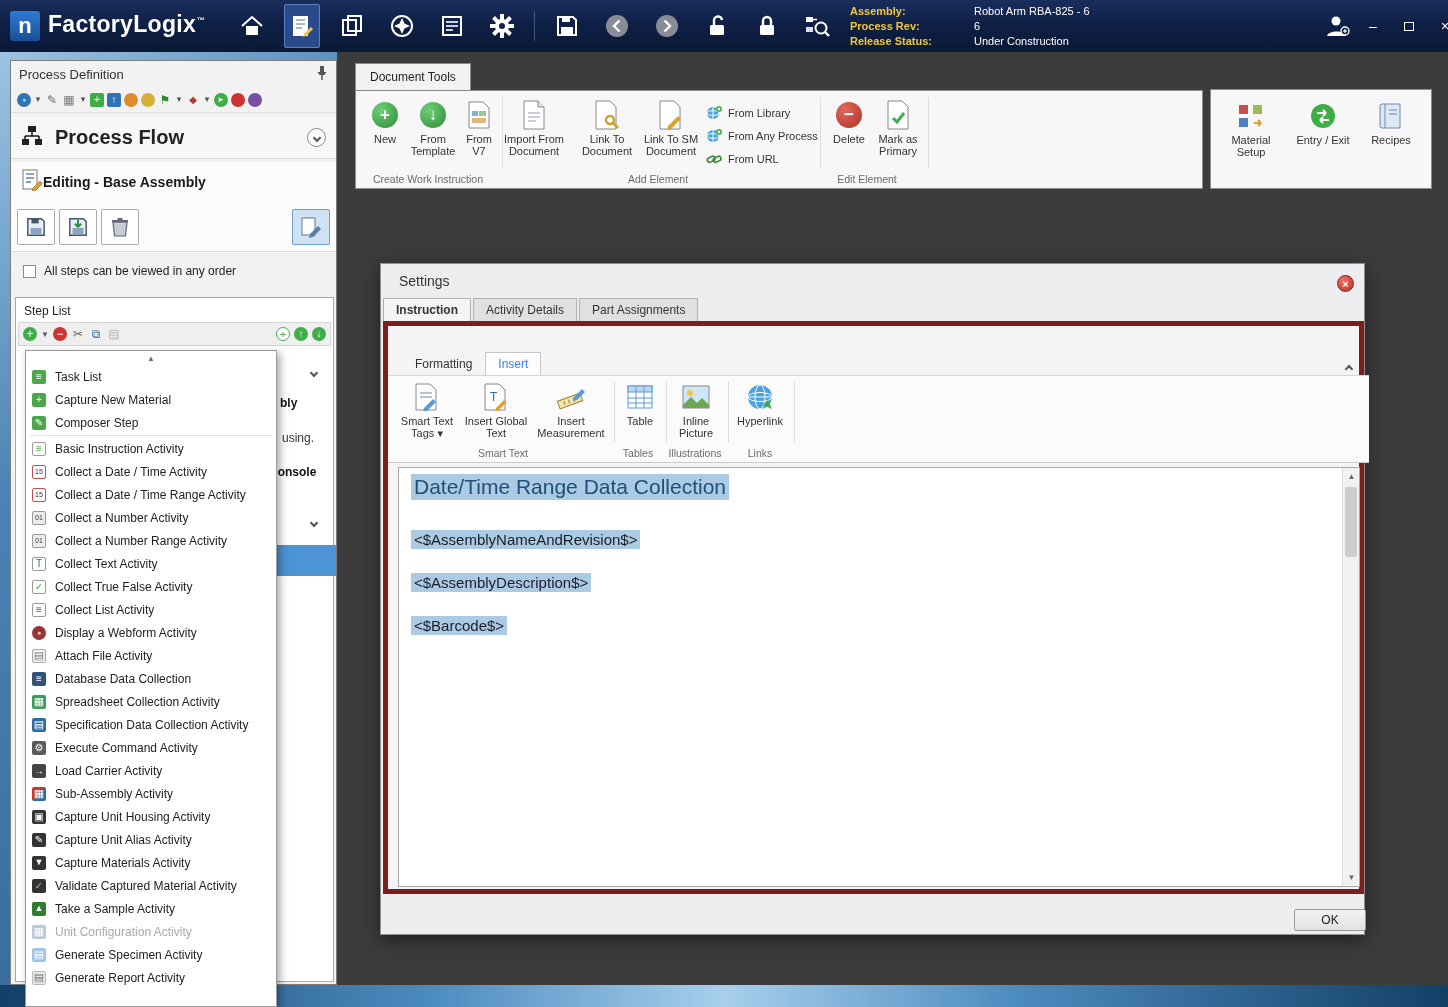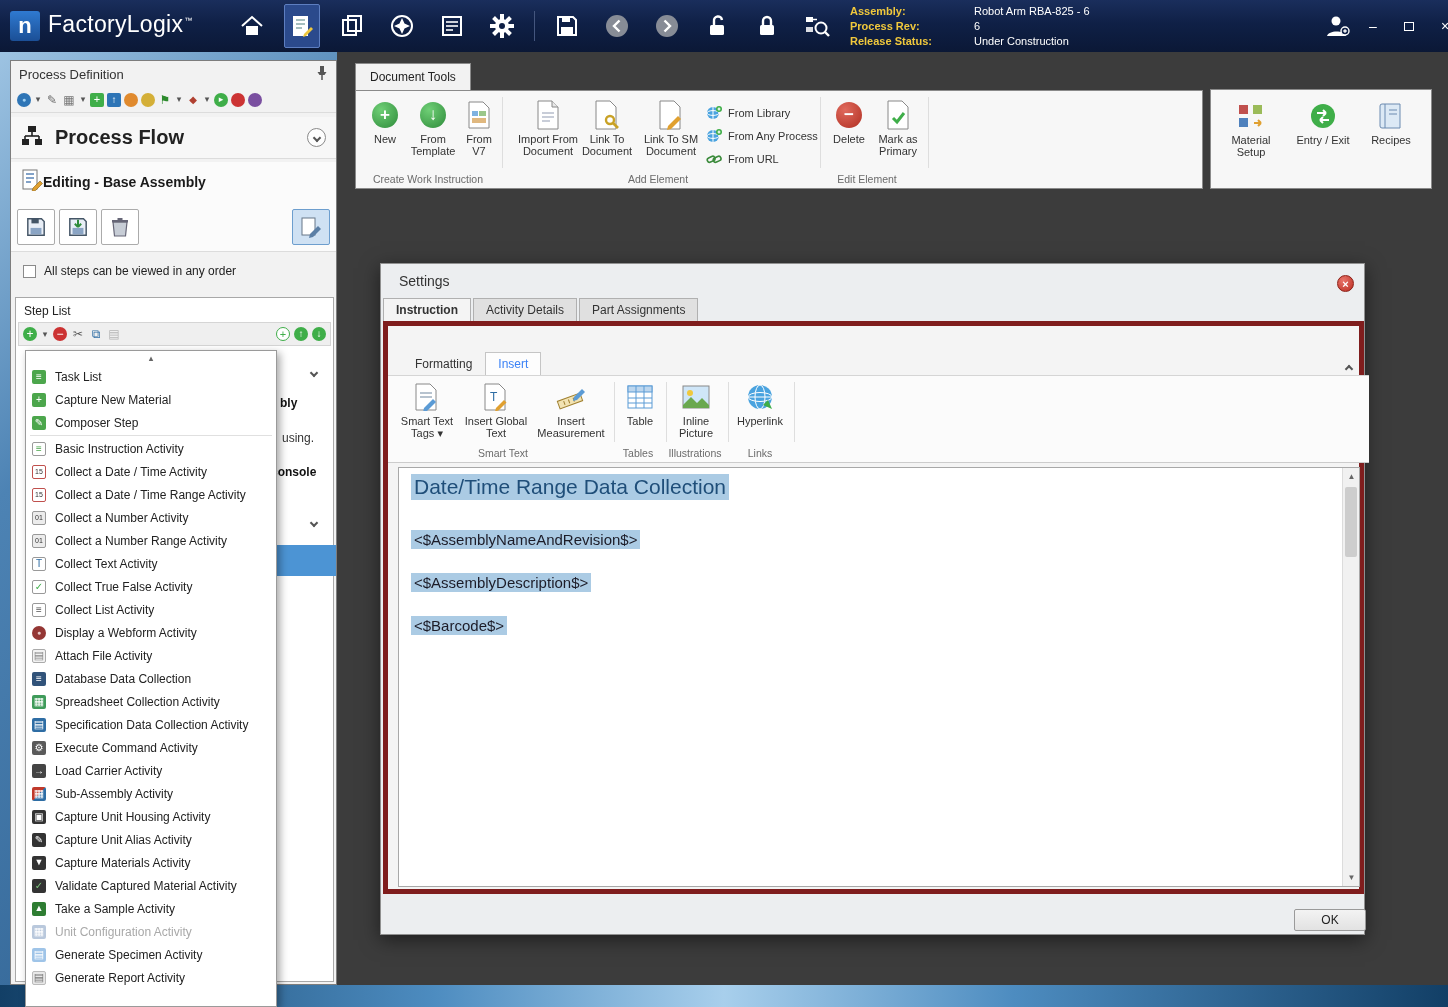--- a/index.html
+++ b/index.html
@@ -6,21 +6,21 @@
   html,body { background:#2a2a2a; }
   body { font-family:"Liberation Sans", sans-serif; }
   .app { position:relative; width:1448px; height:1007px; background:#3c3c3c; overflow:hidden; }
 
   
   .titlebar { position:absolute; left:0; top:0; width:1448px; height:52px;
     background:linear-gradient(180deg,#1a2e5c 0%,#0f2046 45%,#0b1836 100%);
     display:flex; align-items:center; color:#fff; z-index:50; }
   .logo-tile { position:absolute; left:10px; top:11px; width:30px; height:30px; background:linear-gradient(180deg,#2f7ad1,#1b4f96);
     border-radius:3px; display:flex; align-items:center; justify-content:center; font-size:22px; font-weight:bold; color:#fff; }
-  .app-name { position:absolute; left:48px; top:11px; font-size:23px; font-weight:400; letter-spacing:.3px; }
+  .app-name { position:absolute; left:48px; top:11px; font-size:23px; font-weight:700; letter-spacing:.3px; }
   .app-name sup { font-size:8px; margin-left:1px; }
   .tb-icons { position:absolute; left:234px; top:0; height:52px; display:flex; align-items:center; gap:14px; }
   .tbi { width:36px; height:44px; display:flex; align-items:center; justify-content:center; cursor:pointer; }
   .tbi.selected { background:#2b4a8c; border:1px solid #5d7ec0; border-radius:2px; }
   .tb-sep { width:1px; height:30px; background:#44567e; }
   .tb-info { position:absolute; left:850px; top:4px; font-size:11px; line-height:15px; }
   .tb-info .row { display:flex; }
   .tb-info .lab { color:#f0c83c; font-weight:bold; width:84px; }
   .tb-info .val { color:#fff;padding-left:40px; }
   .user-btn { position:absolute; left:1320px; top:10px; width:34px; height:32px; display:flex; align-items:center; justify-content:center; cursor:pointer; }
@@ -515,21 +515,21 @@
             <path d="M3 1h14l6 6v20H3z" fill="#fff" stroke="#888"></path>
             <rect x="6" y="10" width="6" height="5" fill="#7fb2e0"></rect>
             <rect x="13" y="10" width="7" height="5" fill="#9bc78a"></rect>
             <rect x="6" y="17" width="14" height="5" fill="#e0b87f"></rect>
           </svg>
       </div>
       <div class="rlabel">From V7</div>
     </div>
     <div class="vsep" style="left:146px"></div>
 
-    <div class="rbtn" style="left:159px;width:66px">
+    <div class="rbtn" style="left:145px;width:66px">
       <div class="ricon">
         <svg width="24" height="30" viewBox="0 0 24 30">
             <path d="M2 1h14l6 6v22H2z" fill="#fff" stroke="#888"></path>
             <path d="M16 1v6h6" fill="#e8e8e8" stroke="#888"></path>
             <line x1="6" y1="13" x2="18" y2="13" stroke="#b0b8c8" stroke-width="1.4"></line>
             <line x1="6" y1="17" x2="18" y2="17" stroke="#b0b8c8" stroke-width="1.4"></line>
             <line x1="6" y1="21" x2="14" y2="21" stroke="#b0b8c8" stroke-width="1.4"></line>
           </svg>
       </div>
       <div class="rlabel">Import From Document</div>

